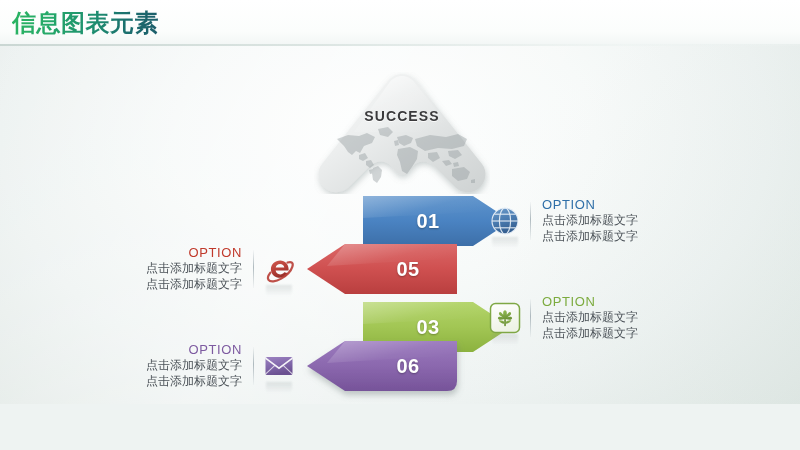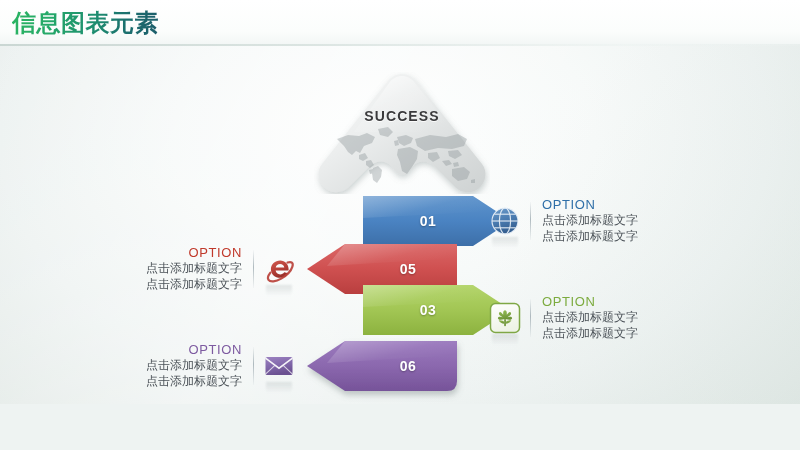--- a/index.html
+++ b/index.html
@@ -119,32 +119,32 @@
   }
   .step svg { position: absolute; left: 0; top: 0; overflow: visible; }
 
   .step-num {
     position: absolute;
     left: 18px; top: 0;
     width: 130px; height: 50px;
     display: flex;
     align-items: center;
     justify-content: center;
-    font-size: 14px;
+    font-size: 20px;
     font-weight: bold;
     color: #ffffff;
     letter-spacing: 0.5px;
     text-shadow: 0 1px 2px rgba(0,0,0,0.30);
     pointer-events: none;
   }
   .step.left-point .step-num { left: -2px; }
 
   #step-1 { top: 196px; }
   #step-2 { top: 244px; }
-  #step-3 { top: 285px; }
+  #step-3 { top: 302px; }
   #step-4 { top: 341px; }
 
   
   .option {
     position: absolute;
     display: flex;
     align-items: center;
     z-index: 4;
   }
   .option.right { flex-direction: row; }

